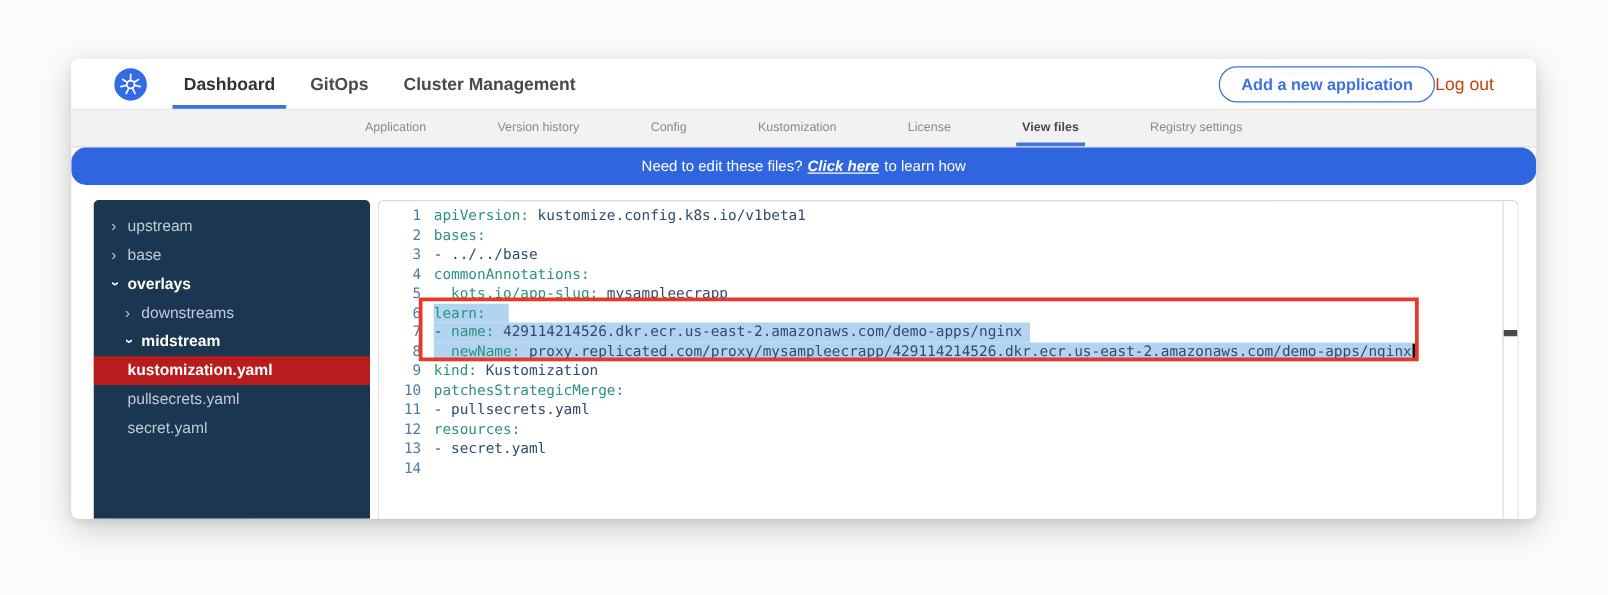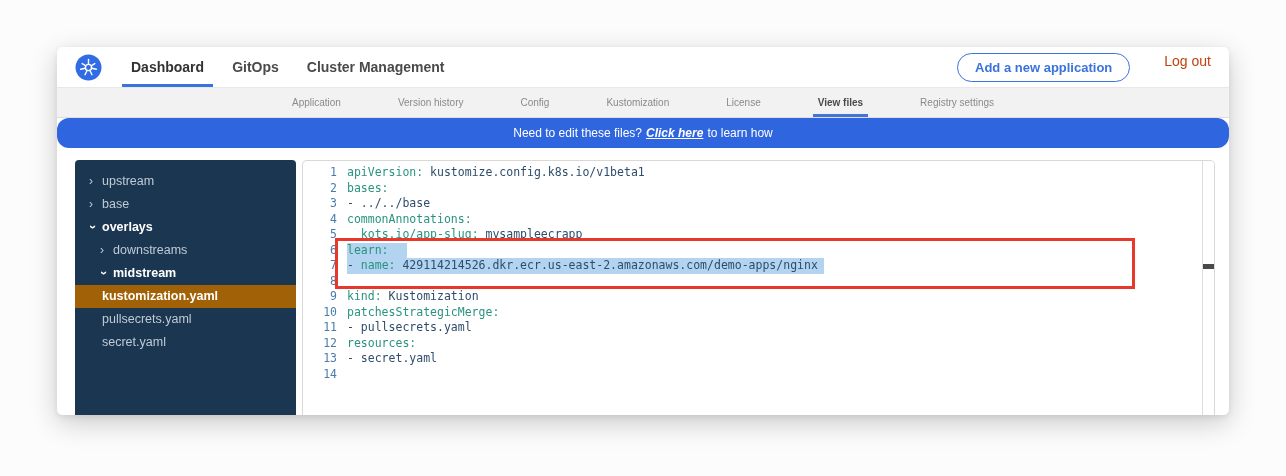--- a/index.html
+++ b/index.html
@@ -13,32 +13,32 @@
   .card {
     position:absolute; left:57px; top:47px; width:1172px; height:368px;
     background:#fff; border-radius:6px;
     box-shadow:0 8px 28px rgba(0,0,0,.20), 0 2px 6px rgba(0,0,0,.08);
     overflow:hidden;
     display:flex; flex-direction:column;
   }
   
   .topnav {
     height:41px; flex:0 0 41px; background:#fff; border-bottom:1px solid #e8e8e8;
-    display:flex; align-items:center; padding:0 18px;
+    display:flex; align-items:center; padding:0 34px;
   }
   .logo { width:27px; height:27px; margin-right:20px; flex:0 0 auto; }
   .nav-tabs { display:flex; height:100%; }
   .nav-tab {
     display:flex; align-items:center; height:100%;
     padding:0 9px; margin-right:10px;
     font-size:14px; color:#4a4a4a; font-weight:700; cursor:pointer;
     border-bottom:3px solid transparent; padding-top:3px;
   }
   .nav-tab.active { color:#323232; border-bottom-color:#3b73dd; }
-  .topnav-right { margin-left:auto; display:flex; align-items:flex-start; gap:34px; }
+  .topnav-right { margin-left:auto; display:flex; align-items:center; gap:0; }
   .add-btn {
     border:1px solid #3b73dd; color:#3b73dd; background:#fff;
     font-size:13px; font-weight:700; border-radius:16px;
     padding:6px 17px; cursor:pointer; font-family:inherit;
   }
   .logout { font-size:14px; color:#c2410c; cursor:pointer; }
   
   .subtabs {
     height:30px; flex:0 0 30px; background:#f2f2f2; border-bottom:1px solid #dedede;
     display:flex; justify-content:center; gap:47px; align-items:stretch;
@@ -66,21 +66,21 @@
   .tree-item {
     height:23px; line-height:23px; font-size:12.5px; color:#c0cbd6;
     white-space:nowrap; cursor:pointer; display:flex; align-items:center;
   }
   .tree-item .chev {
     font-size:12px; margin-right:6px; display:inline-block; width:7px; color:#c0cbd6;
   }
   .tree-item .chev.down { transform:rotate(90deg) translateX(1px); }
   .tree-item.bold { color:#fff; font-weight:700; }
   .tree-item.bold .chev { color:#fff; }
-  .tree-item.selected { background:#a16207; color:#fff; font-weight:700; }
+  .tree-item.selected { background:#b91c1c; color:#fff; font-weight:700; }
   .lvl0 { padding-left:14px; }
   .lvl1 { padding-left:25px; }
   .lvl2 { padding-left:27px; }
   
   .editor {
     position:absolute; left:245px; top:12px; width:913px; bottom:0;
     background:#fff; border:1px solid #d8d8d8; border-radius:5px 5px 0 0;
     border-bottom:none;
     font-family:"DejaVu Sans Mono", monospace; font-size:11.5px;
     padding-top:4px; overflow:hidden;
@@ -194,21 +194,21 @@
 
     <div class="editor">
       <div id="code-lines">
           <div class="code-line"><span class="ln">1</span><span class="line-text"><span class="tok-key">apiVersion:</span><span class="tok-val"> kustomize.config.k8s.io/v1beta1</span></span></div>
           <div class="code-line"><span class="ln">2</span><span class="line-text"><span class="tok-key">bases:</span></span></div>
           <div class="code-line"><span class="ln">3</span><span class="line-text"><span class="tok-val">- ../../base</span></span></div>
           <div class="code-line"><span class="ln">4</span><span class="line-text"><span class="tok-key">commonAnnotations:</span></span></div>
           <div class="code-line"><span class="ln">5</span><span class="line-text"><span class="tok-val">  </span><span class="tok-key">kots.io/app-slug:</span><span class="tok-val"> mysampleecrapp</span></span></div>
           <div class="code-line"><span class="ln">6</span><span class="line-text sel trail-lg"><span class="tok-key">learn:</span></span></div>
           <div class="code-line"><span class="ln">7</span><span class="line-text sel trail-sm"><span class="tok-val">- </span><span class="tok-key">name:</span><span class="tok-val"> 429114214526.dkr.ecr.us-east-2.amazonaws.com/demo-apps/nginx</span></span></div>
-          <div class="code-line"><span class="ln">8</span></div>
+          <div class="code-line"><span class="ln">8</span><span class="line-text sel"><span class="tok-val">  </span><span class="tok-key">newName:</span><span class="tok-val"> proxy.replicated.com/proxy/mysampleecrapp/429114214526.dkr.ecr.us-east-2.amazonaws.com/demo-apps/nginx</span><span class="cursor"></span></span></div>
           <div class="code-line"><span class="ln">9</span><span class="line-text"><span class="tok-key">kind:</span><span class="tok-val"> Kustomization</span></span></div>
           <div class="code-line"><span class="ln">10</span><span class="line-text"><span class="tok-key">patchesStrategicMerge:</span></span></div>
           <div class="code-line"><span class="ln">11</span><span class="line-text"><span class="tok-val">- pullsecrets.yaml</span></span></div>
           <div class="code-line"><span class="ln">12</span><span class="line-text"><span class="tok-key">resources:</span></span></div>
           <div class="code-line"><span class="ln">13</span><span class="line-text"><span class="tok-val">- secret.yaml</span></span></div>
           <div class="code-line"><span class="ln">14</span><span class="line-text"></span></div>
         </div>
       <div class="red-box"></div>
       <div class="scroll-track">
         <div class="scroll-thumb"></div>

